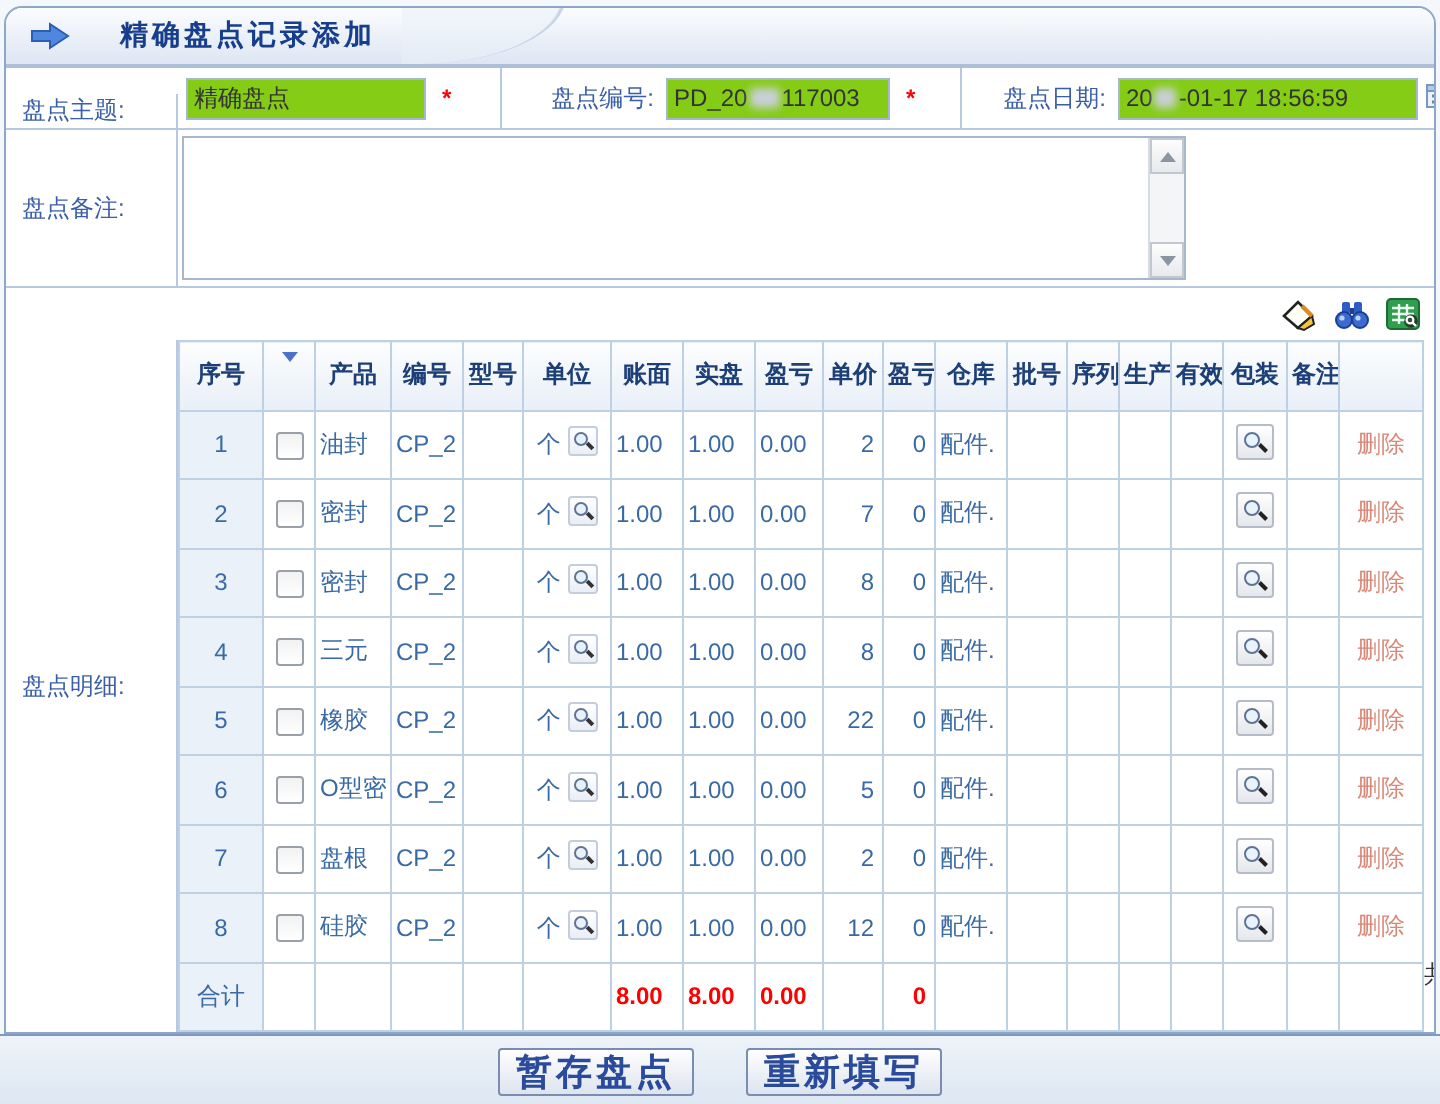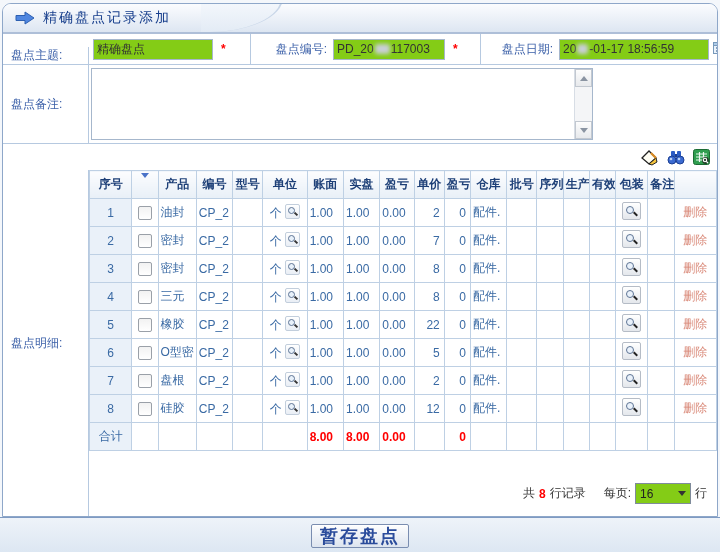--- a/index.html
+++ b/index.html
@@ -7,21 +7,21 @@
   .window{position:relative;margin:3px 2px 0 2px;height:512px;background:#fff;
     border:1px solid #8ea7c9;border-radius:9px 9px 0 0;overflow:hidden;
     display:flex;flex-direction:column;}
   
   .titlebar{position:relative;height:28px;flex:0 0 28px;
     background:linear-gradient(#fbfcfe,#dde6f2);border-bottom:2px solid #aebfd8;
     display:flex;align-items:center;padding-left:12px;}
   .titlebar .swoosh{position:absolute;left:198px;top:-6px;width:80px;height:34px;
     border-right:2px solid #c8d6e8;border-bottom-right-radius:90% 100%;
     background:linear-gradient(#f6f9fd,#e3ebf5);}
-  .title-text{position:relative;color:#173e8c;font-weight:normal;font-size:14px;margin-left:8px;letter-spacing:2px;}
+  .title-text{position:relative;color:#173e8c;font-weight:bold;font-size:14px;margin-left:25px;letter-spacing:2px;}
   .arrow-ic{position:relative;width:20px;height:14px;display:inline-block;}
   
   .frow{display:flex;border-bottom:1px solid #b6c9e0;background:#fff;}
   .lab{flex:0 0 86px;border-right:1px solid #b6c9e0;display:flex;align-items:center;
     padding-left:8px;color:#3a5fa8;box-sizing:border-box;}
   .row1{height:30px;align-items:flex-end;}
   .grp{display:flex;align-items:center;height:100%;box-sizing:border-box;}
   .g1{flex:0 0 162px;border-right:1px solid #b6c9e0;padding-left:4px;}
   .g2lab{flex:0 0 82px;justify-content:flex-end;padding-right:6px;color:#3a5fa8;}
   .g2{flex:0 0 148px;border-right:1px solid #b6c9e0;}
@@ -42,21 +42,21 @@
   .tri-up{width:0;height:0;border-left:4px solid transparent;border-right:4px solid transparent;border-bottom:5px solid #8a94a2;}
   .tri-dn{width:0;height:0;border-left:4px solid transparent;border-right:4px solid transparent;border-top:5px solid #8a94a2;}
   
   .rowicons{height:26px;border-bottom:none;justify-content:flex-end;align-items:center;
     display:flex;padding-right:6px;gap:7px;}
   .tool-ic{width:19px;height:18px;display:inline-flex;align-items:center;justify-content:center;cursor:pointer;}
   
   .rowdetail{flex:1;display:flex;border-bottom:none;}
   .detail-lab{flex:0 0 86px;border-right:1px solid #b6c9e0;display:flex;align-items:center;
     padding-left:8px;color:#3a5fa8;box-sizing:border-box;}
-  .detail-area{flex:1;display:flex;flex-direction:column;min-width:0;}
+  .detail-area{flex:1;display:flex;flex-direction:row;min-width:0;}
   table.grid{width:100%;border-collapse:collapse;table-layout:fixed;}
   .grid th,.grid td{border:1px solid #bed0e4;height:28px;padding:0 2px;overflow:hidden;
     white-space:nowrap;text-align:center;color:#3a6aa4;font-size:12px;font-weight:normal;box-sizing:border-box;}
   .grid th{background:linear-gradient(#fcfdfe,#e8eff7);color:#1d3f77;font-weight:bold;}
   .grid td.c-no{background:#eaf1f9;}
   .grid .c-l{text-align:left;}
   .grid .c-r{text-align:right;padding-right:4px;}
   .cb{width:12px;height:12px;border:1px solid #9aa0a8;border-radius:2px;
     background:linear-gradient(#f2f2f2,#fff);display:inline-block;vertical-align:middle;}
   .hdr-tri{width:0;height:0;margin:0 auto;border-left:4px solid transparent;border-right:4px solid transparent;border-top:5px solid #4a72c8;}
@@ -438,13 +438,14 @@
           <span class="tri-dn2"></span>
         </span>
         <span>行</span>
       </div>
     </div>
   </div>
 </div>
 
 <div class="footer">
   <span class="btn">暂存盘点</span>
+  <span class="btn">重新填写</span>
 </div>
 
 </body></html>

